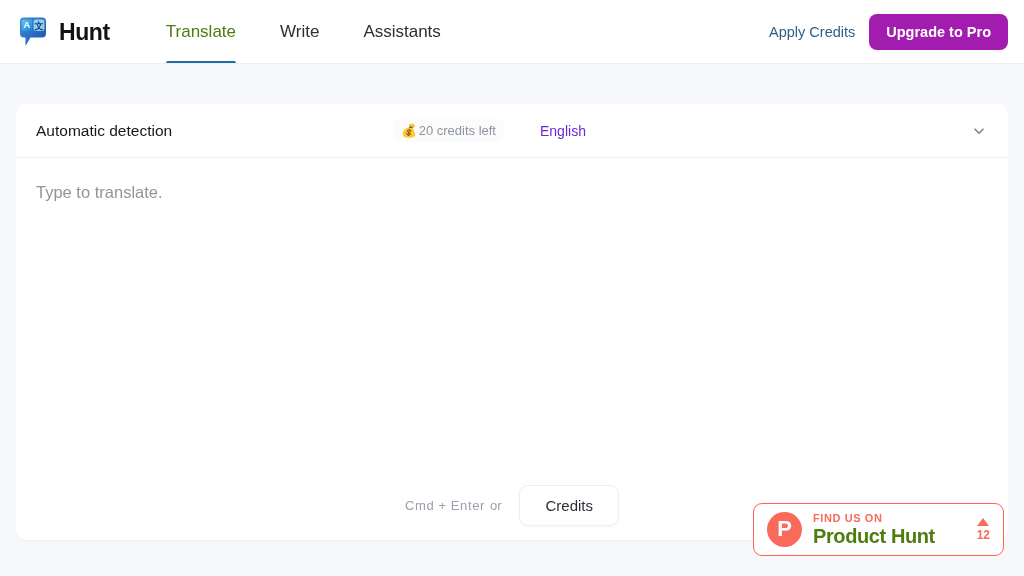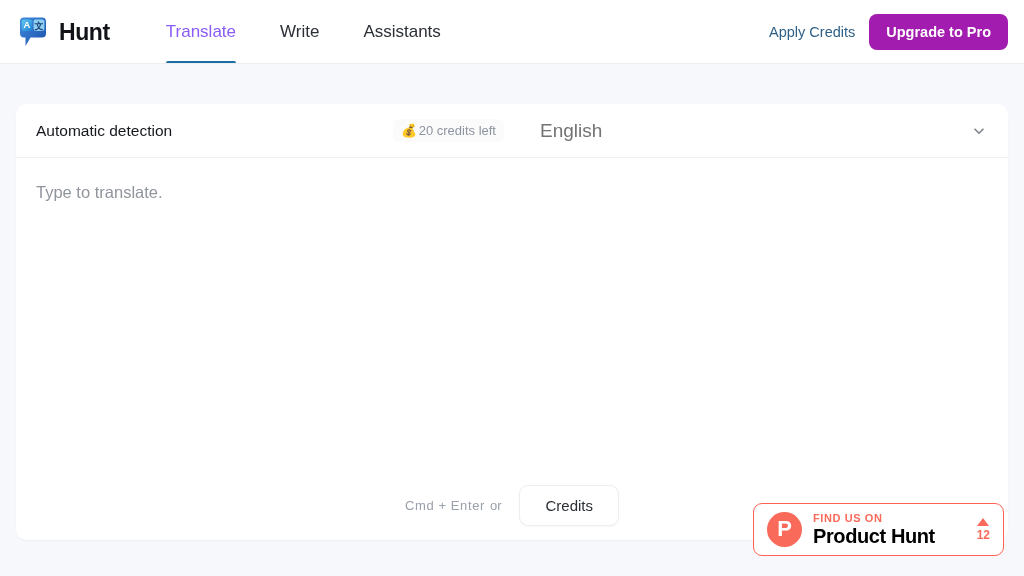--- a/index.html
+++ b/index.html
@@ -64,21 +64,21 @@
     position: relative;
     display: flex;
     align-items: center;
     padding: 0 22px;
     font-size: 17px;
     color: #2b2f36;
     cursor: pointer;
     white-space: nowrap;
   }
   .nav-item.active {
-    color: #8b5cf6;
+    color: #4d7c0f;
   }
   .nav-item.active::after {
     content: "";
     position: absolute;
     left: 22px;
     right: 22px;
     bottom: 0;
     height: 3px;
     background: #1c6fa5;
     border-radius: 2px 2px 0 0;
@@ -165,22 +165,22 @@
 
   .lang-target {
     width: 50%;
     display: flex;
     align-items: center;
     padding-left: 28px;
     padding-right: 22px;
     cursor: pointer;
   }
   .lang-target-label {
-    font-size: 19px;
-    color: #737373;
+    font-size: 14px;
+    color: #6d28d9;
     white-space: nowrap;
   }
   .chevron {
     margin-left: auto;
     width: 14px;
     height: 14px;
     color: #7d838d;
     display: block;
   }
 
@@ -282,21 +282,21 @@
     font-weight: bold;
     letter-spacing: 0.6px;
     color: #f96a5a;
     line-height: 1.1;
     margin-bottom: 1px;
   }
   .ph-title {
     font-size: 20px;
     font-weight: bold;
     letter-spacing: -0.4px;
-    color: #000000;
+    color: #4d7c0f;
     line-height: 1.05;
   }
   .ph-votes {
     margin-left: auto;
     display: flex;
     flex-direction: column;
     align-items: center;
     color: #f96a5a;
     line-height: 1;
   }

